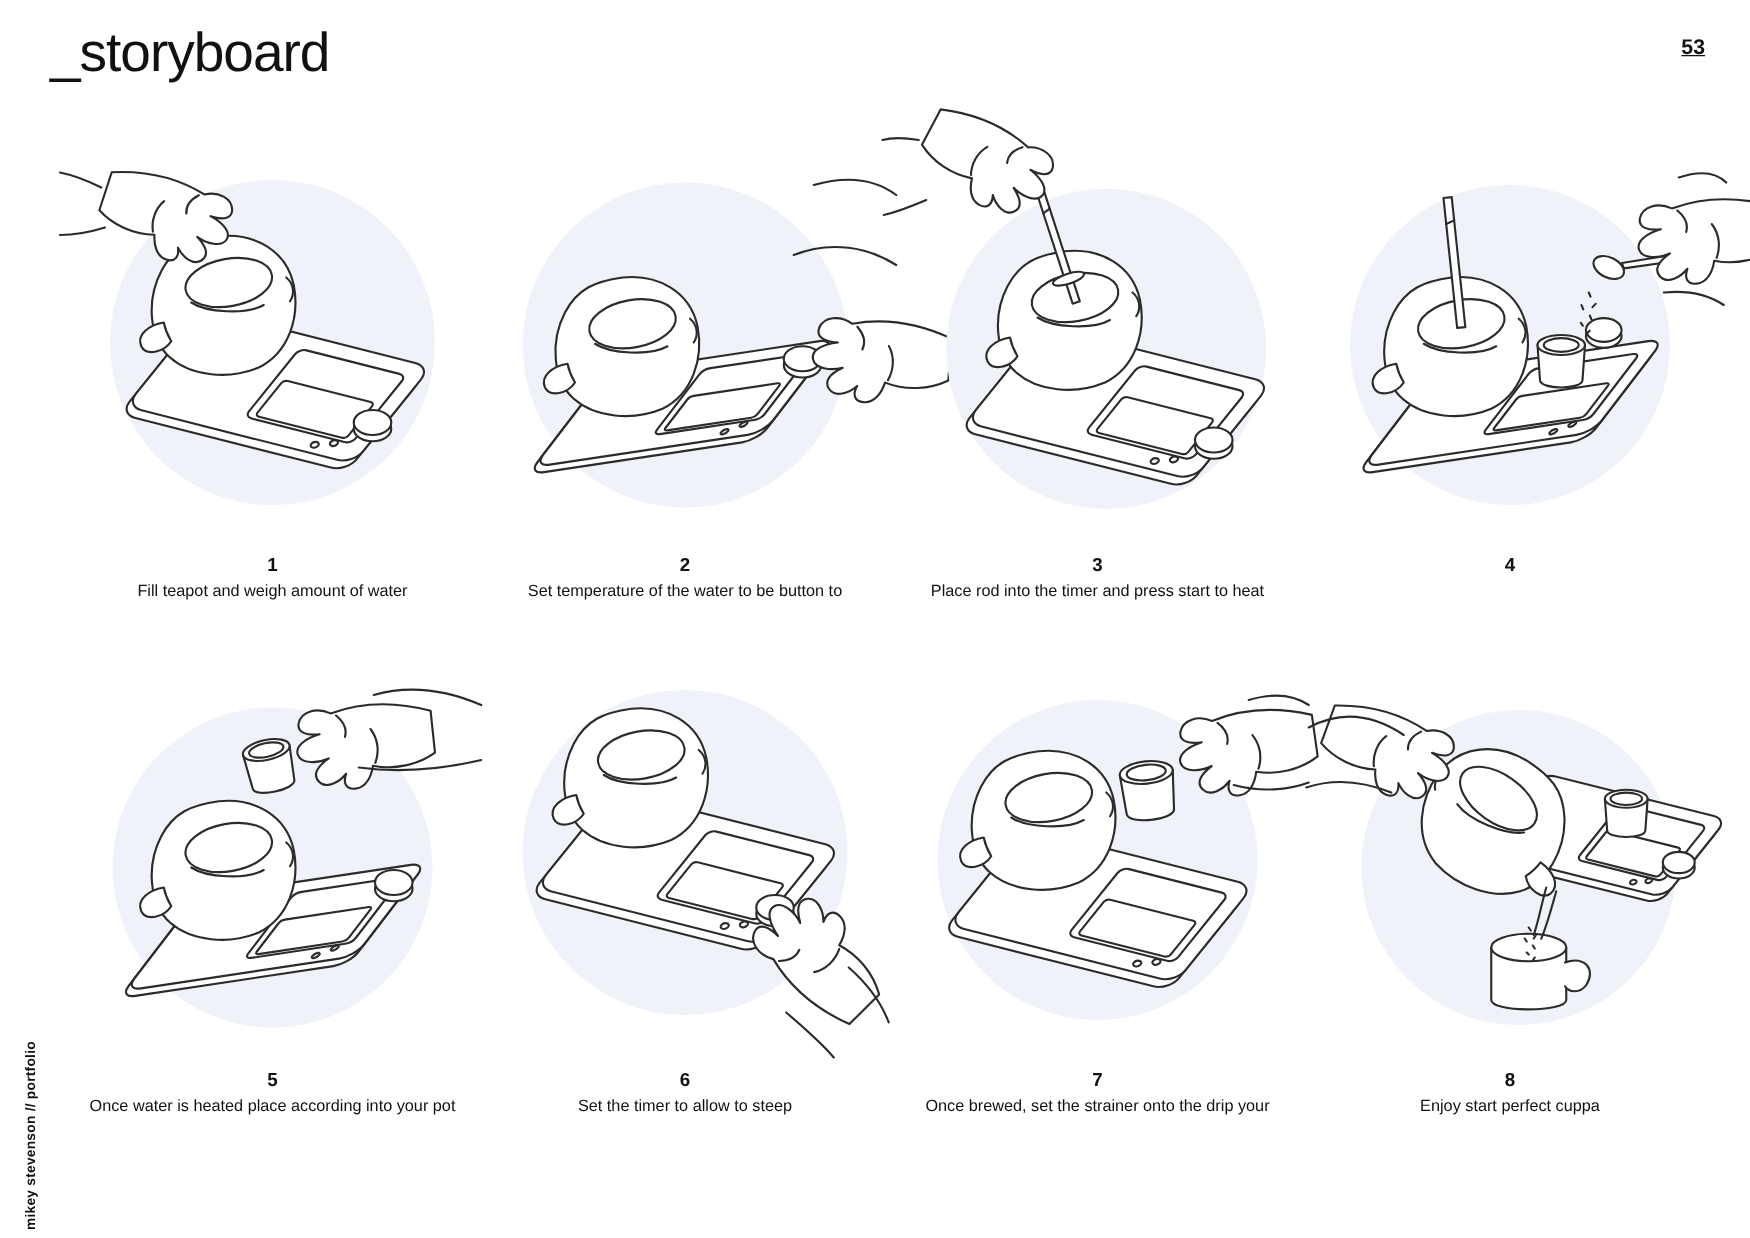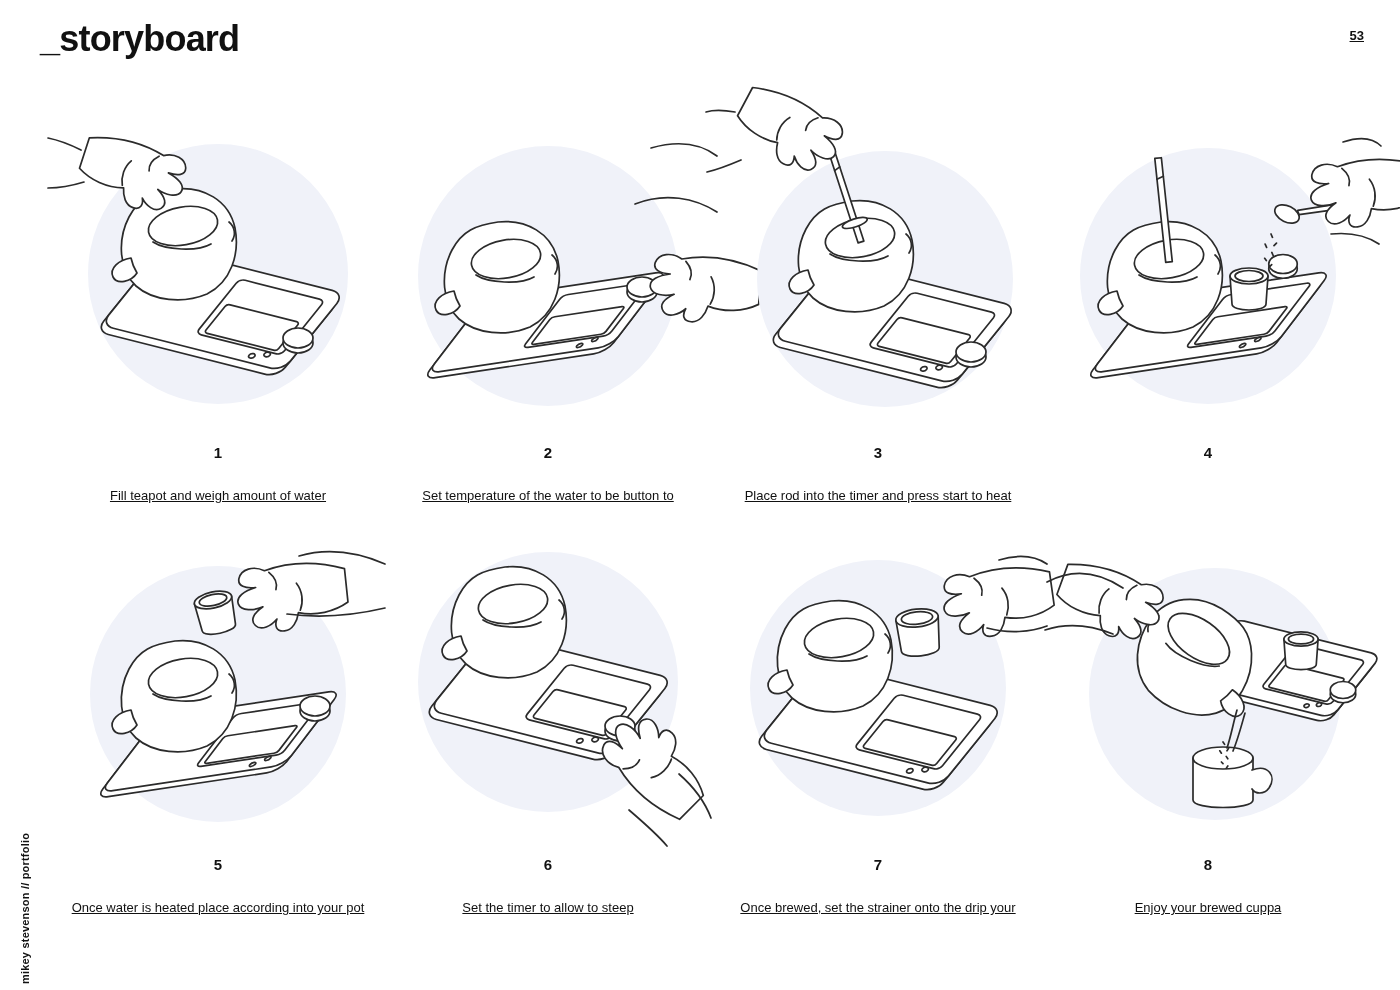--- a/index.html
+++ b/index.html
@@ -1,27 +1,27 @@
 <!DOCTYPE html>
 <html style="--background: #ffffff; --circle: #f0f2f9; --line: #2b2b2b; --text: #111111;"><head>
 <meta charset="utf-8">
 <style>
   html,body{margin:0;padding:0;background:#fff;}
   .page{position:relative;width:1400px;height:990px;background:var(--background,#ffffff);
         font-family:"Liberation Sans",sans-serif;color:var(--text,#111);overflow:hidden;}
-  .title{position:absolute;left:40px;top:18px;font-size:36px;font-weight:700;letter-spacing:-0.8px;}
-  .page-number{position:absolute;right:36px;top:28px;font-size:13px;font-weight:700;text-decoration:underline;}
+  .title{position:absolute;left:40px;top:18px;font-size:44px;font-weight:400;letter-spacing:-0.8px;}
+  .page-number{position:absolute;right:36px;top:28px;font-size:17px;font-weight:700;text-decoration:underline;}
   .credit{position:absolute;left:31px;bottom:6px;transform-origin:0 100%;transform:rotate(-90deg);
           font-size:11px;font-weight:700;letter-spacing:.2px;white-space:nowrap;}
   .steps{position:absolute;left:53px;top:84px;width:1294px;display:grid;
          grid-template-columns:repeat(4,1fr);grid-auto-rows:412px;}
   .cell{text-align:center;}
   .illo{display:block;margin:0 auto;overflow:visible;}
   .num{font-size:15px;font-weight:700;margin-top:8px;}
-  .cap{font-size:13px;line-height:1.4;margin:26px auto 0;max-width:302px;text-decoration:underline;}
+  .cap{font-size:13px;line-height:1.4;margin:3px auto 0;max-width:302px;}
   .ln{fill:none;stroke:var(--line,#2b2b2b);stroke-width:1.7;stroke-linecap:round;
       stroke-linejoin:round;vector-effect:non-scaling-stroke;}
   .lnf{fill:#ffffff;stroke:var(--line,#2b2b2b);stroke-width:1.7;stroke-linecap:round;
       stroke-linejoin:round;vector-effect:non-scaling-stroke;}
   .bg{fill:var(--circle,#f0f2f9);}
   .defs{position:absolute;width:0;height:0;}
 </style>
 </head>
 <body>
 
@@ -187,17 +187,17 @@
         <use href="#cup" transform="translate(258,143) scale(0.9)"></use>
         <use href="#knob" transform="translate(300,194) scale(0.85)"></use>
         <use href="#mug" transform="translate(180,262)"></use>
         <use href="#teapot" transform="translate(150,160) rotate(25) scale(-1,1)"></use>
         <path class="ln" d="M 194,214 C 190,228 188,240 184,252 M 202,217 C 198,231 195,243 190,255"></path>
         <use href="#sprinkle" transform="translate(180,246) scale(0.8)"></use>
         <use href="#hand" transform="translate(92,112) rotate(20)"></use>
         <path class="ln" d="M 4,86 C 30,72 56,76 80,92 M 2,134 C 26,126 50,130 70,138"></path>
       </svg>
       <div class="num">8</div>
-      <div class="cap">Enjoy your brewed cuppa</div>
+      <div class="cap">Enjoy start perfect cuppa</div>
     </div>
 
   </div>
 </div>
 
 </body></html>

